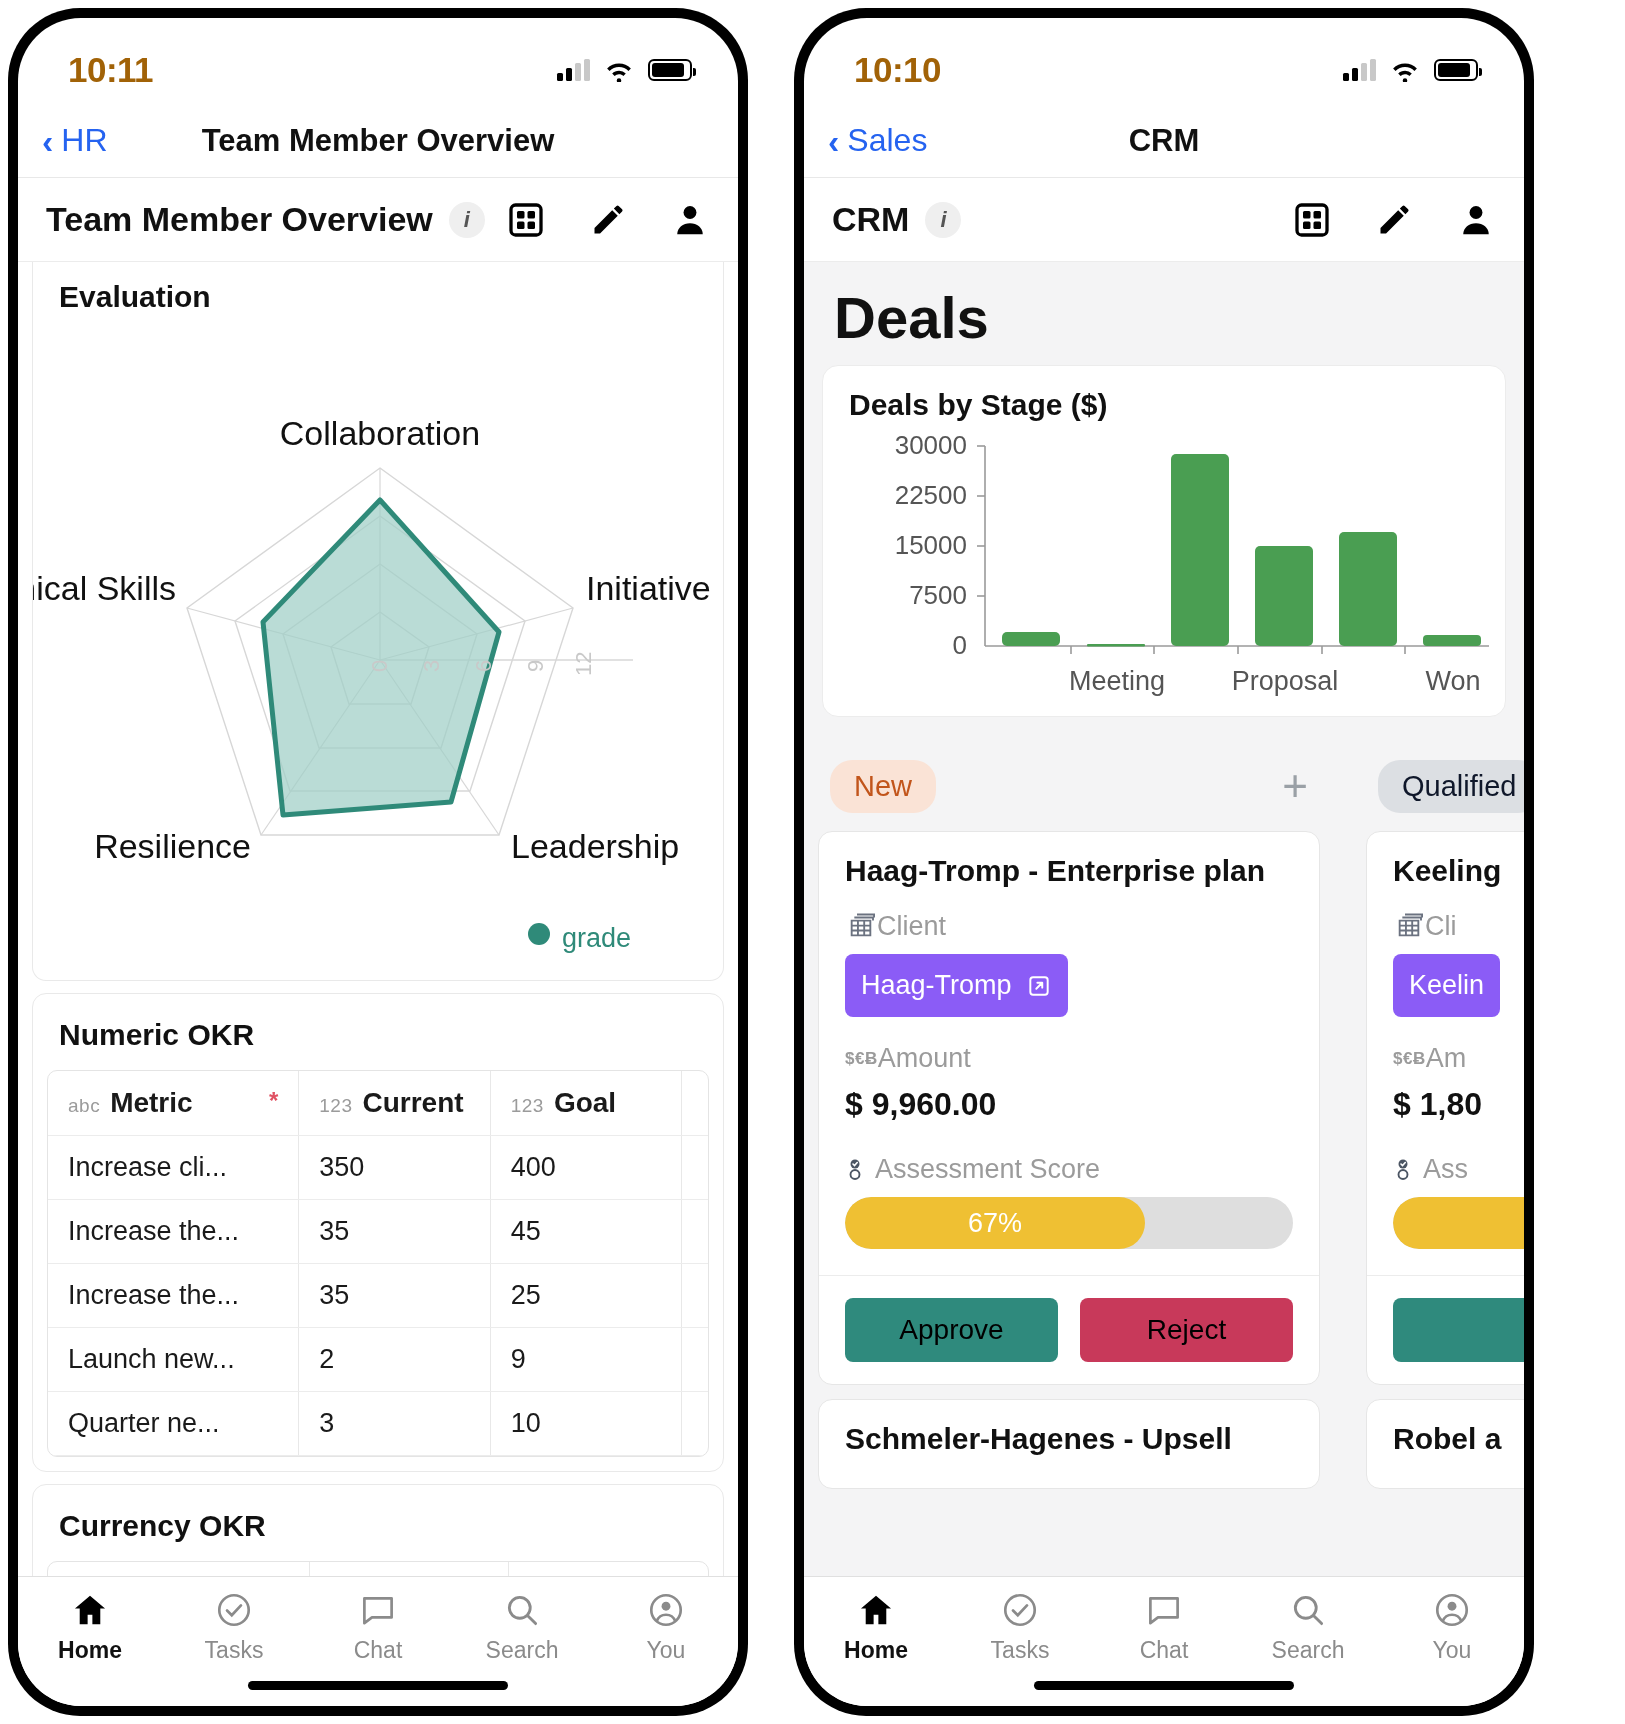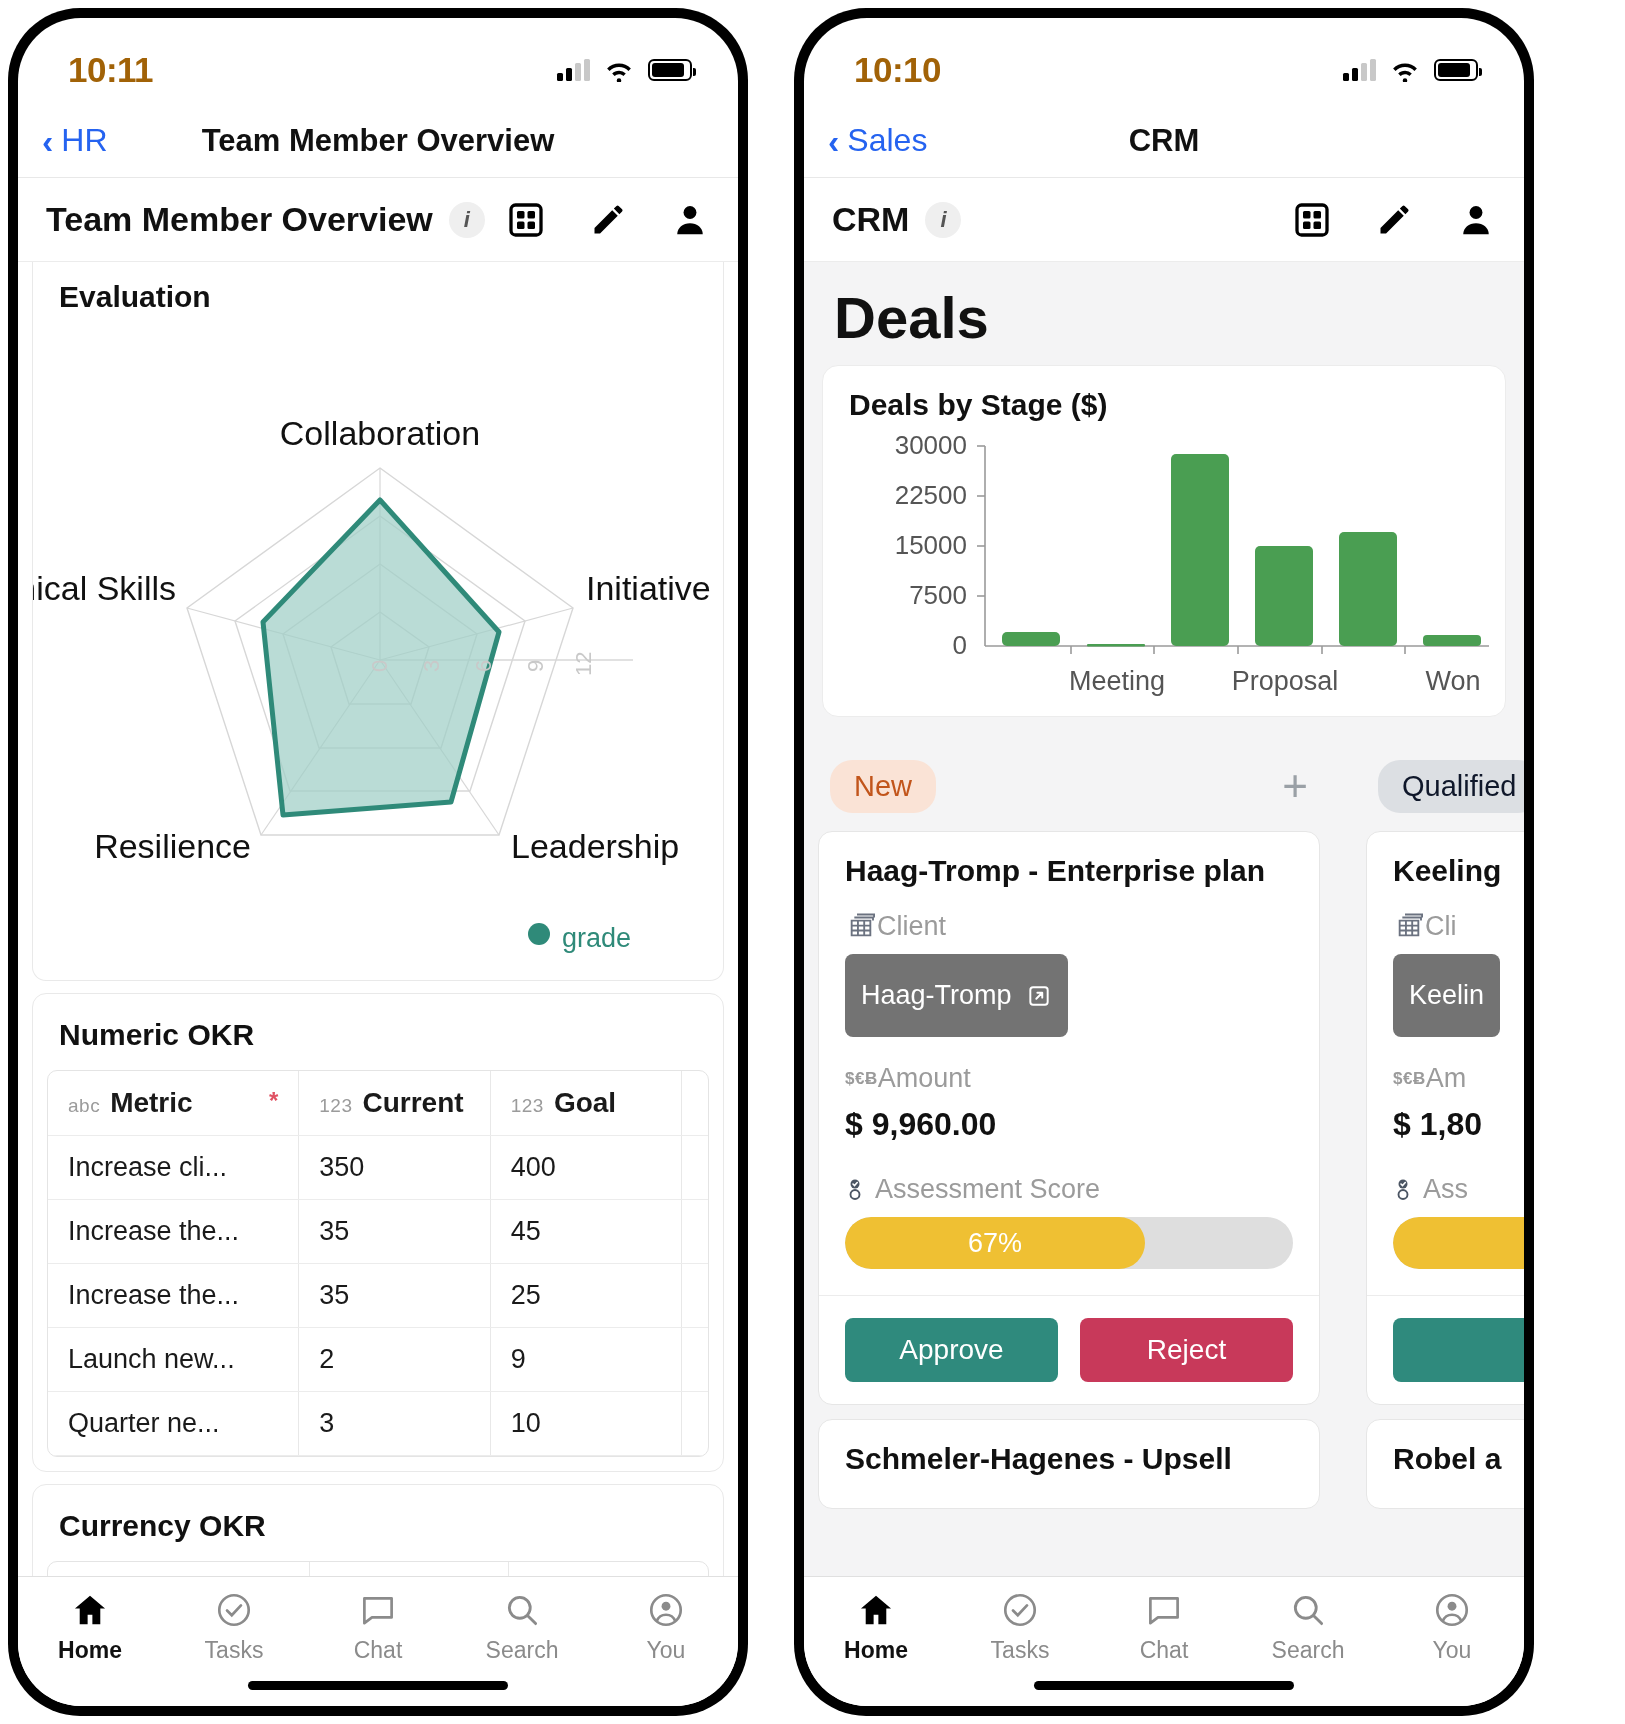--- a/index.html
+++ b/index.html
@@ -226,41 +226,41 @@
   }
   .dcard-body { padding:22px 26px 26px 26px; }
   .dcard h4 { font-size:30px; font-weight:700; color:#111; margin-bottom:22px; white-space:nowrap;}
   .field-label {
     display:flex; align-items:center; gap:0;
     font-size:27px; color:#9b9b9b; margin-bottom:12px;
   }
   .minitag { font-size:17px; color:#9b9b9b; font-weight:700; letter-spacing:0.5px;}
   .pill {
     display:inline-flex;align-items:center;gap:14px;
-    background:#737373;color:#fff;border-radius:8px;
-    padding:26px 16px;font-size:27px;white-space:nowrap;
+    background:#8b5cf6;color:#fff;border-radius:8px;
+    padding:16px 16px;font-size:27px;white-space:nowrap;
   }
   .amount { font-size:32px; font-weight:600; color:#111; margin-top:4px;}
   .progress {
     height:52px; border-radius:26px; background:#dedede;
     position:relative; overflow:hidden; margin-top:10px;
   }
   .progress .fill {
     position:absolute;left:0;top:0;bottom:0;
     background:#efc033;border-radius:26px;
     display:flex;align-items:center;justify-content:center;
     color:#fff;font-size:27px;
   }
   .dcard-actions {
     border-top:1px solid #ececec;
     display:flex; gap:22px; padding:22px 26px;
   }
   .btn {
     flex:1; text-align:center; border-radius:8px;
-    padding:16px 0; font-size:28px; color:#ffffff;
+    padding:16px 0; font-size:28px; color:#000000;
   }
   .btn.approve { background:#2f8a7d; }
   .btn.reject { background:#c8395a; }
 </style>
 </head>
 <body>
 
 <div class="stage">
 
   <div class="phone">

